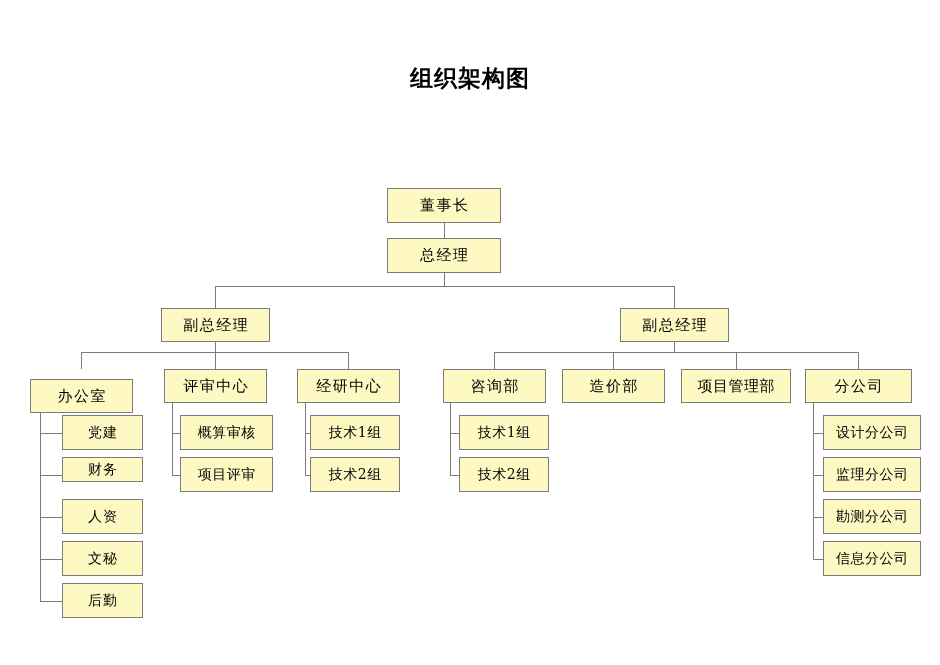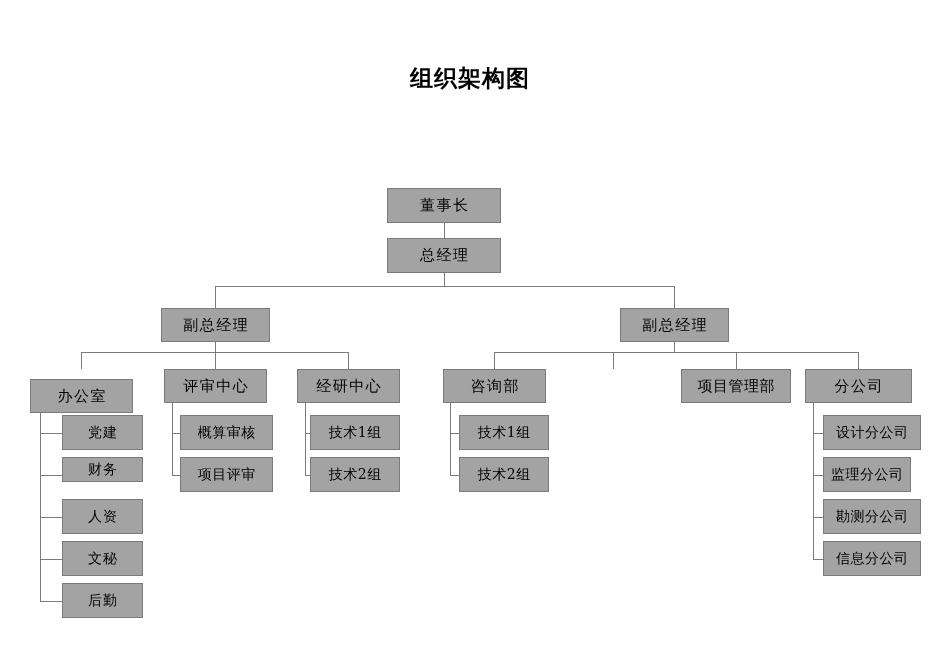--- a/index.html
+++ b/index.html
@@ -39,21 +39,21 @@
     left: 0;
     top: 0;
     width: 940px;
     height: 665px;
     pointer-events: none;
   }
   .node {
     position: absolute;
     box-sizing: border-box;
     border: 1px solid #7b7b7b;
-    background: #a3a3a3;
+    background: #fef9c3;
     display: flex;
     align-items: center;
     justify-content: center;
     color: #000000;
     font-family: "DejaVu Serif", "Liberation Serif", serif;
     font-size: 15px;
     letter-spacing: 1.5px;
     text-indent: 1.5px;
     white-space: nowrap;
     z-index: 2;
@@ -104,36 +104,37 @@
   <div class="node" style="left: 387px; top: 188px; width: 114px; height: 35px; border-color: rgb(123, 123, 123); color: rgb(0, 0, 0);">董事长</div>
   <div class="node" style="left: 387px; top: 238px; width: 114px; height: 35px; border-color: rgb(123, 123, 123); color: rgb(0, 0, 0);">总经理</div>
 
   <div class="node" style="left: 161px; top: 308px; width: 109px; height: 34px; border-color: rgb(123, 123, 123); color: rgb(0, 0, 0);">副总经理</div>
   <div class="node" style="left: 620px; top: 308px; width: 109px; height: 34px; border-color: rgb(123, 123, 123); color: rgb(0, 0, 0);">副总经理</div>
 
   <div class="node" style="left: 30px; top: 369px; width: 103px; height: 34px; border-color: rgb(123, 123, 123); color: rgb(0, 0, 0); margin-top: 10px;">办公室</div>
   <div class="node" style="left: 164px; top: 369px; width: 103px; height: 34px; border-color: rgb(123, 123, 123); color: rgb(0, 0, 0);">评审中心</div>
   <div class="node" style="left: 443px; top: 369px; width: 103px; height: 34px; border-color: rgb(123, 123, 123); color: rgb(0, 0, 0);">咨询部</div>
   <div class="node" style="left: 297px; top: 369px; width: 103px; height: 34px; border-color: rgb(123, 123, 123); color: rgb(0, 0, 0);">经研中心</div>
+  <div class="node" style="left: 562px; top: 369px; width: 103px; height: 34px; border-color: rgb(123, 123, 123); color: rgb(0, 0, 0);">造价部</div>
   <div class="node tight" style="left: 681px; top: 369px; width: 110px; height: 34px; border-color: rgb(123, 123, 123); color: rgb(0, 0, 0);">项目管理部</div>
   <div class="node" style="left: 805px; top: 369px; width: 107px; height: 34px; border-color: rgb(123, 123, 123); color: rgb(0, 0, 0);">分公司</div>
 
   <div class="node small" style="left: 62px; top: 415px; width: 81px; height: 35px; border-color: rgb(123, 123, 123); color: rgb(0, 0, 0);">党建</div>
   <div class="node small" style="left: 62px; top: 457px; width: 81px; height: 25px; border-color: rgb(123, 123, 123); color: rgb(0, 0, 0);">财务</div>
   <div class="node small" style="left: 62px; top: 499px; width: 81px; height: 35px; border-color: rgb(123, 123, 123); color: rgb(0, 0, 0);">人资</div>
   <div class="node small" style="left: 62px; top: 541px; width: 81px; height: 35px; border-color: rgb(123, 123, 123); color: rgb(0, 0, 0);">文秘</div>
   <div class="node small" style="left: 62px; top: 583px; width: 81px; height: 35px; border-color: rgb(123, 123, 123); color: rgb(0, 0, 0);">后勤</div>
 
   <div class="node small tight" style="left: 180px; top: 415px; width: 93px; height: 35px; border-color: rgb(123, 123, 123); color: rgb(0, 0, 0);">概算审核</div>
   <div class="node small tight" style="left: 180px; top: 457px; width: 93px; height: 35px; border-color: rgb(123, 123, 123); color: rgb(0, 0, 0);">项目评审</div>
 
   <div class="node small tight" style="left: 310px; top: 415px; width: 90px; height: 35px; border-color: rgb(123, 123, 123); color: rgb(0, 0, 0);">技术1组</div>
   <div class="node small tight" style="left: 310px; top: 457px; width: 90px; height: 35px; border-color: rgb(123, 123, 123); color: rgb(0, 0, 0);">技术2组</div>
 
   <div class="node small tight" style="left: 459px; top: 415px; width: 90px; height: 35px; border-color: rgb(123, 123, 123); color: rgb(0, 0, 0);">技术1组</div>
   <div class="node small tight" style="left: 459px; top: 457px; width: 90px; height: 35px; border-color: rgb(123, 123, 123); color: rgb(0, 0, 0);">技术2组</div>
 
   <div class="node small tight" style="left: 823px; top: 415px; width: 98px; height: 35px; border-color: rgb(123, 123, 123); color: rgb(0, 0, 0);">设计分公司</div>
-  <div class="node small tight" style="left: 823px; top: 457px; width: 88px; height: 35px; border-color: rgb(123, 123, 123); color: rgb(0, 0, 0);">监理分公司</div>
+  <div class="node small tight" style="left: 823px; top: 457px; width: 98px; height: 35px; border-color: rgb(123, 123, 123); color: rgb(0, 0, 0);">监理分公司</div>
   <div class="node small tight" style="left: 823px; top: 499px; width: 98px; height: 35px; border-color: rgb(123, 123, 123); color: rgb(0, 0, 0);">勘测分公司</div>
   <div class="node small tight" style="left: 823px; top: 541px; width: 98px; height: 35px; border-color: rgb(123, 123, 123); color: rgb(0, 0, 0);">信息分公司</div>
 
 </div>
 
 </body></html>

